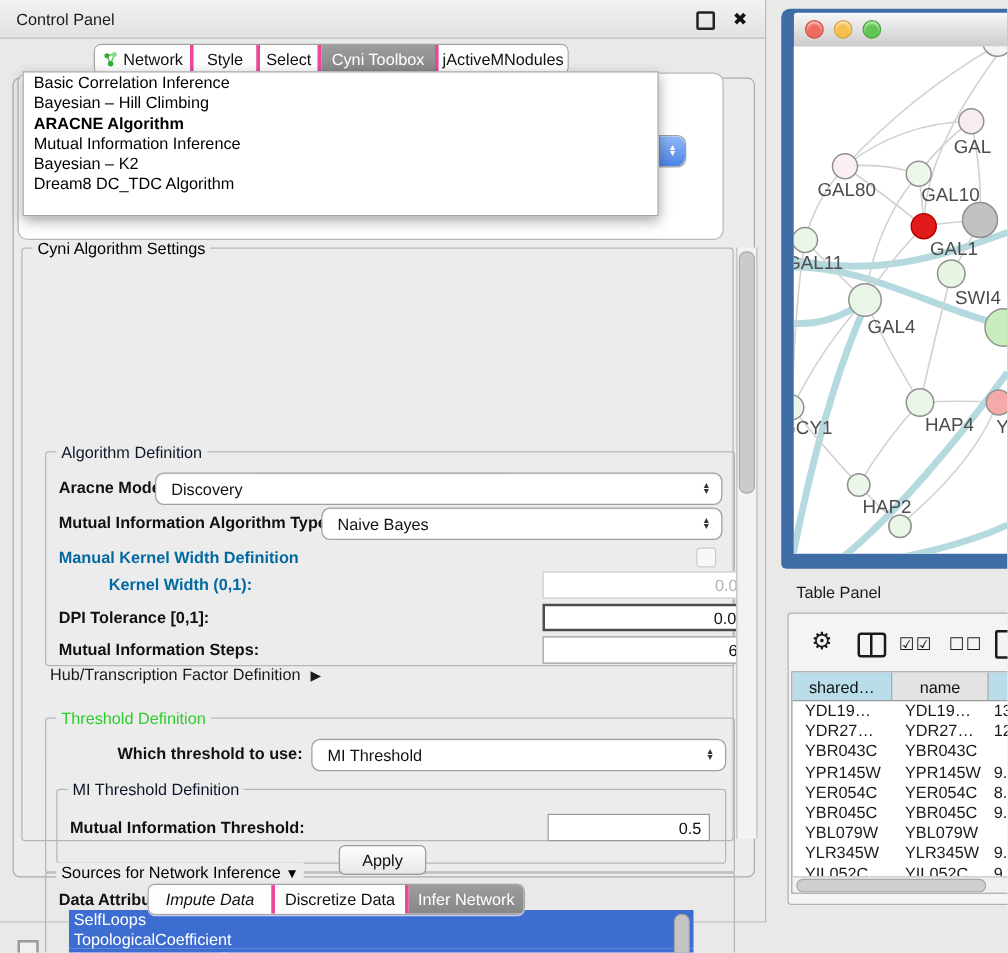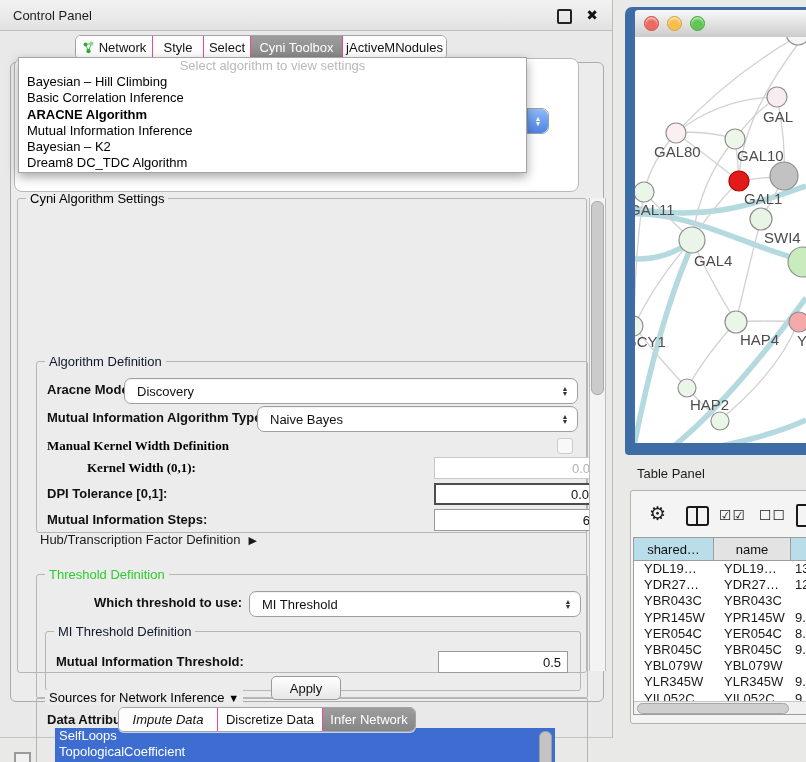--- a/index.html
+++ b/index.html
@@ -18,21 +18,21 @@
     background:linear-gradient(#f2f2f2,#e2e2e2);border-bottom:1px solid #bdbdbd;}
   .cp-title{left:13px;top:8px;font-size:13px;color:#1c1c1c;}
   .cp-float{right:40px;top:9px;width:11px;height:11px;border:2px solid #222;border-radius:2px;}
   .cp-close{right:14px;top:7px;font-size:14px;color:#111;font-weight:bold;}
   .notch{left:2px;top:0;width:2px;height:9px;background:#9a9a9a;}
 
   
   .seg{display:flex;height:23px;border:1px solid #a3a3a3;border-radius:6px;
     background:#ffffff;overflow:hidden;box-shadow:0 1px 0 rgba(255,255,255,.7);}
   .seg .seg-item{display:flex;align-items:center;justify-content:center;gap:4px;
-    font-size:13px;color:#111;border-right:1px solid #ec4899;background:#fdfdfd;white-space:nowrap;}
+    font-size:13px;color:#111;border-right:3px solid #ec4899;background:#fdfdfd;white-space:nowrap;}
   .seg .seg-item:last-child{border-right:none;}
   .seg .seg-item.sel{background:linear-gradient(#9d9d9d,#868686);color:#fff;}
 
   .top-tabs{left:75px;top:35px;}
   .bottom-tabs{left:118px;top:707px;}
 
   
   .content-panel{left:10px;top:62px;width:592px;height:638px;background:#ececec;
     border:1px solid #ababab;border-radius:6px;}
 
@@ -50,21 +50,21 @@
     background:linear-gradient(#8fb9f8,#4d84e6);color:#fff;border-left:1px solid #7193d6;}
 
   
   .gbox{border:1px solid #b6b6b6;border-radius:3px;}
   .gtitle{position:absolute;top:-8px;left:8px;background:#ececec;padding:0 4px;
     font-size:13px;white-space:nowrap;}
   .gtitle.blue{color:#0f172a;}
   .gtitle.green{color:#2ecc2e;}
 
   .flabel{position:absolute;font-size:13px;font-weight:bold;color:#111;white-space:nowrap;}
-  .flabel.dis{color:#000000;font-family:Liberation Serif, serif;}
+  .flabel.dis{color:#0369a1;}
   .field{position:absolute;background:#fff;border:1px solid #9a9a9a;font-size:13px;color:#111;
     text-align:right;padding-right:6px;box-sizing:border-box;display:flex;align-items:center;justify-content:flex-end;}
   .field.dis{border-color:#c9c9c9;color:#b2b2b2;}
   .field.focus{border:2px solid #4d4d4d;}
   .chk{position:absolute;width:14px;height:14px;border:1px solid #cccccc;border-radius:3px;background:#f8f8f8;}
 
   
   .attr-list{position:absolute;background:#fff;overflow:hidden;}
   .attr-item{height:15.5px;background:#3d6dd0;color:#fff;font-size:13px;line-height:15.5px;padding-left:4px;}
   .attr-scroll{position:absolute;right:3px;top:3px;width:11px;height:48px;background:#c4c4c4;
@@ -257,23 +257,22 @@
   <div class="abs combo" style="left:16px;top:49px;width:516px;height:24px;">
     <span class="cval dim"></span>
     <span class="stepper blue">
         <span>▲</span>
         <span>▼</span>
       </span>
   </div>
 </div>
 
 <div class="abs popup" id="algo-popup">
-  <div class="pp-hint">Select algorithm to view settings</div>
-<div class="pp-item">Bayesian – Hill Climbing</div>
-    <div class="pp-item">Basic Correlation Inference</div>
+<div class="pp-item">Basic Correlation Inference</div>
+    <div class="pp-item">Bayesian – Hill Climbing</div>
     <div class="pp-item bold">ARACNE Algorithm</div>
     <div class="pp-item">Mutual Information Inference</div>
     <div class="pp-item">Bayesian – K2</div>
     <div class="pp-item">Dream8 DC_TDC Algorithm</div>
   </div>
 
 <div class="abs seg bottom-tabs" id="bottom-tabs">
     <div class="seg-item" style="width: 98px; font-style: italic;">Impute Data</div>
     <div class="seg-item" style="width: 104px;">Discretize Data</div>
     <div class="seg-item sel" style="width: 92px;">Infer Network</div>

